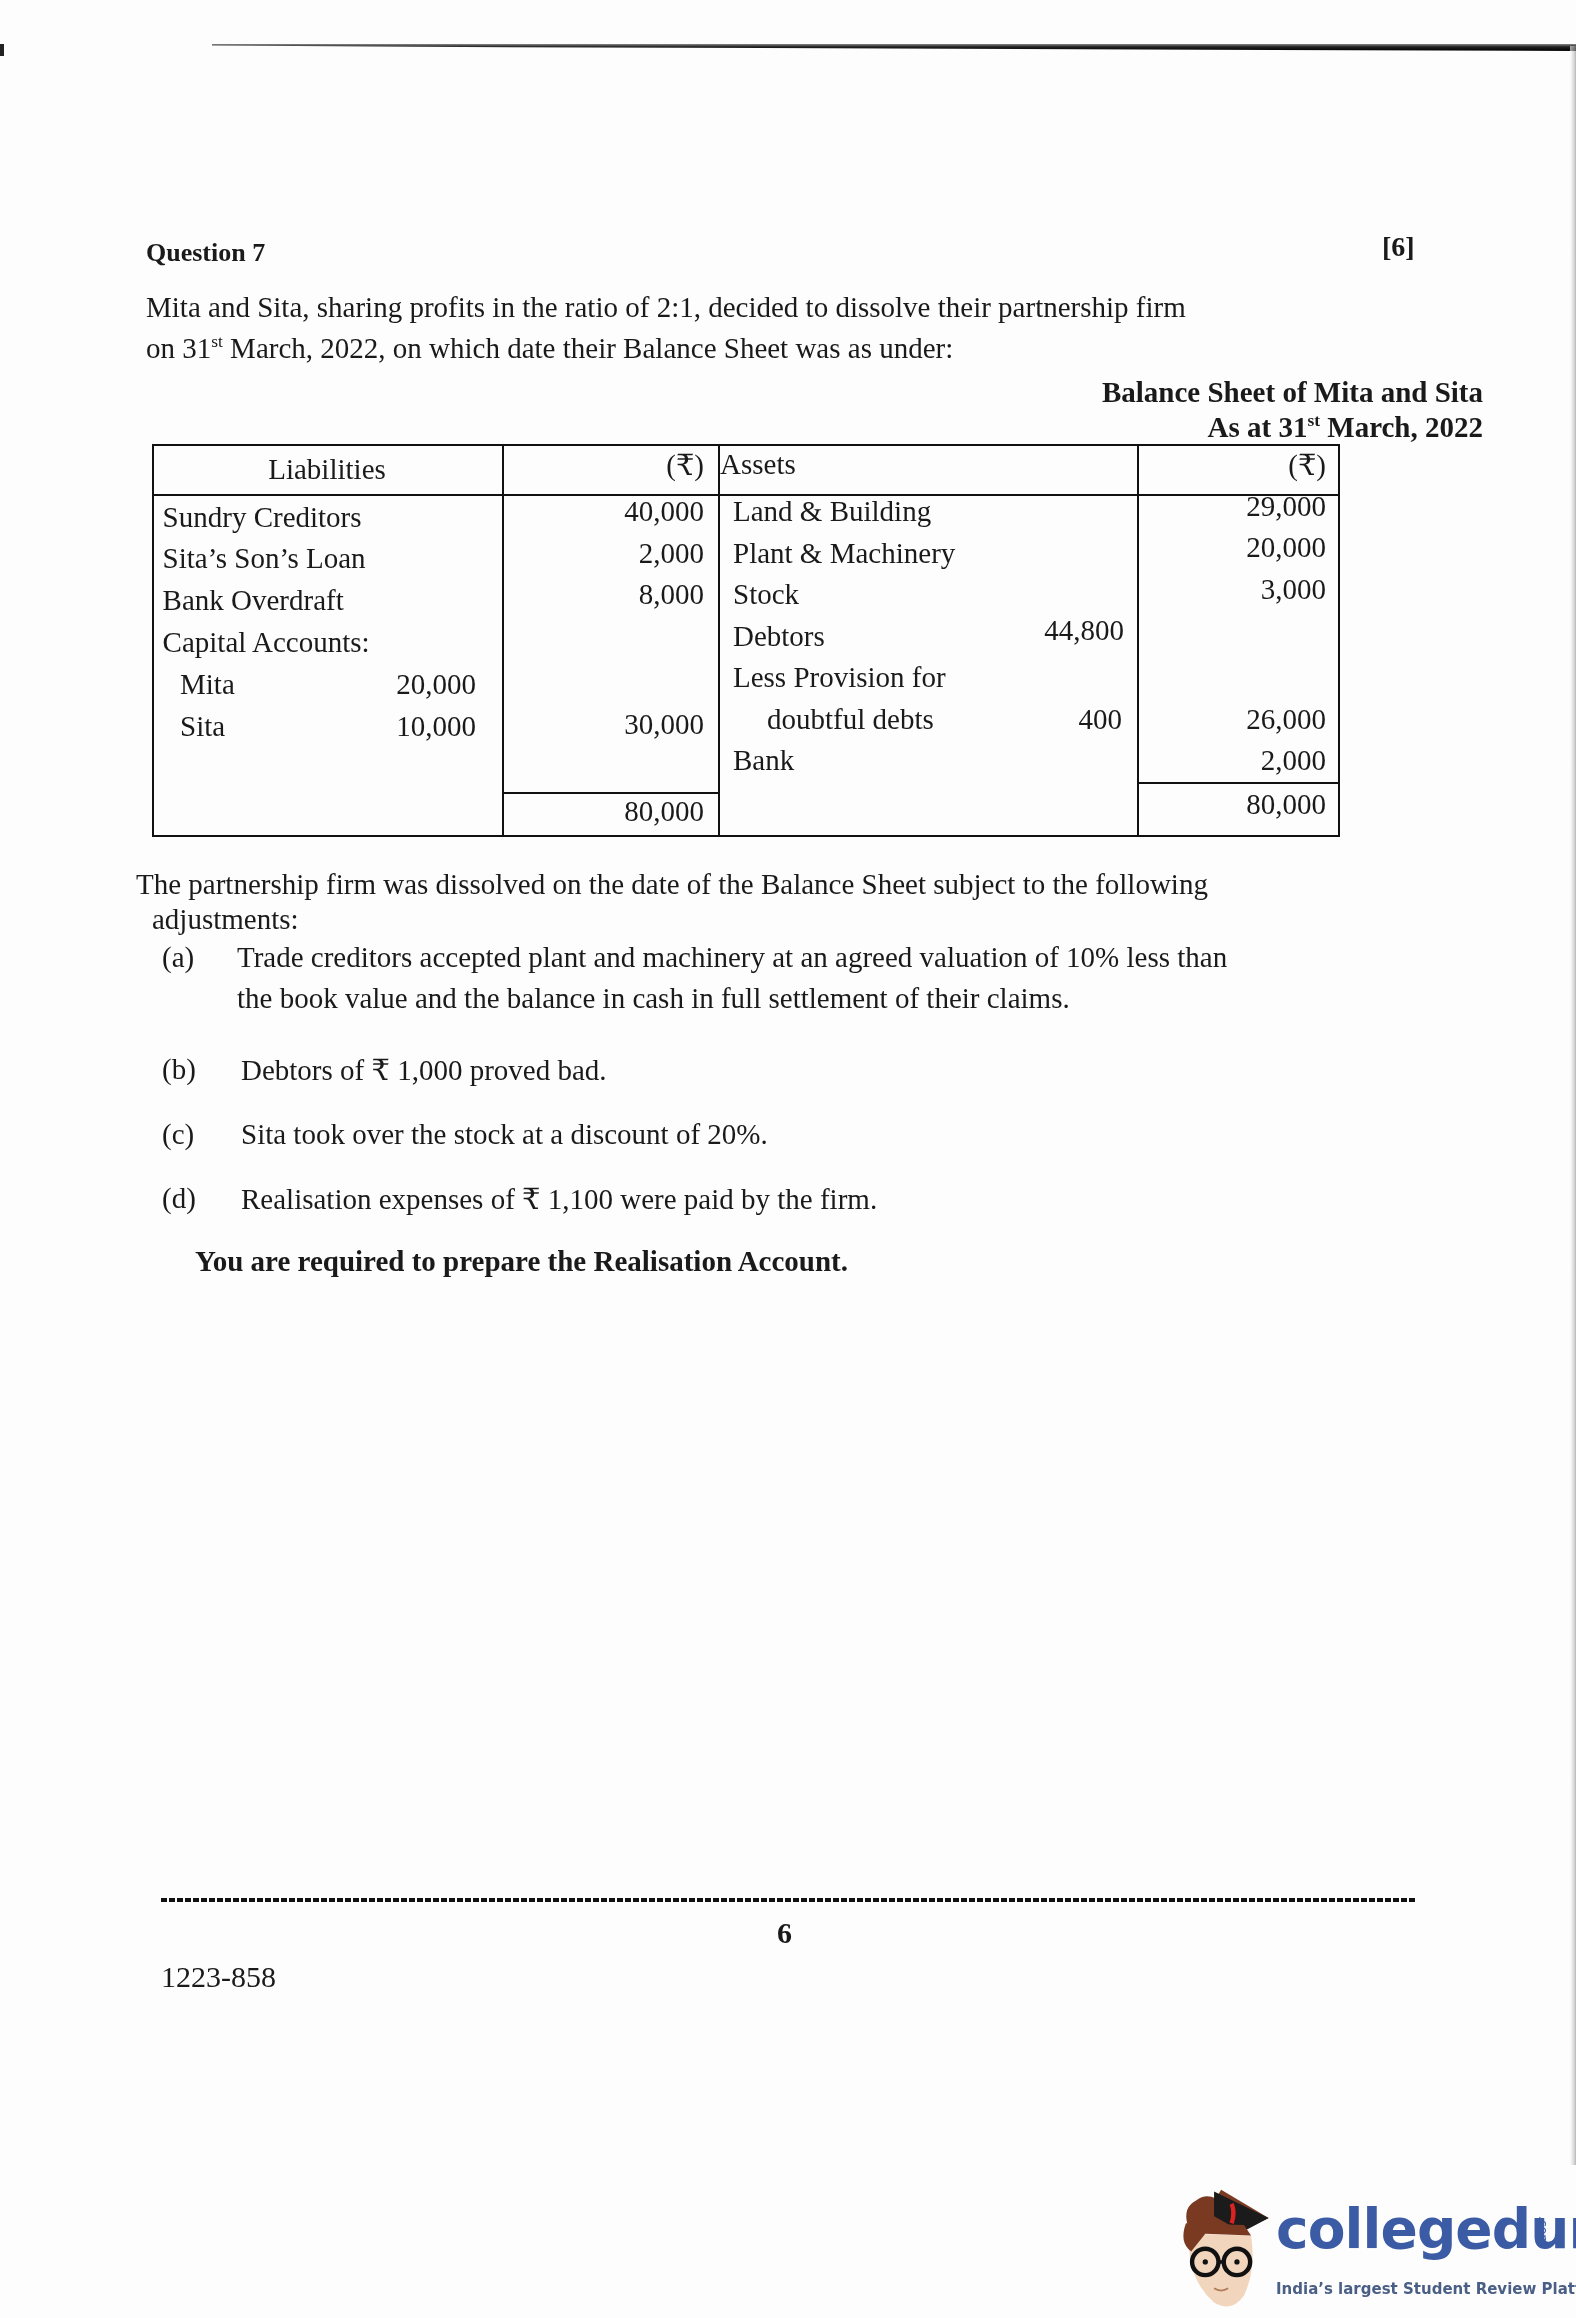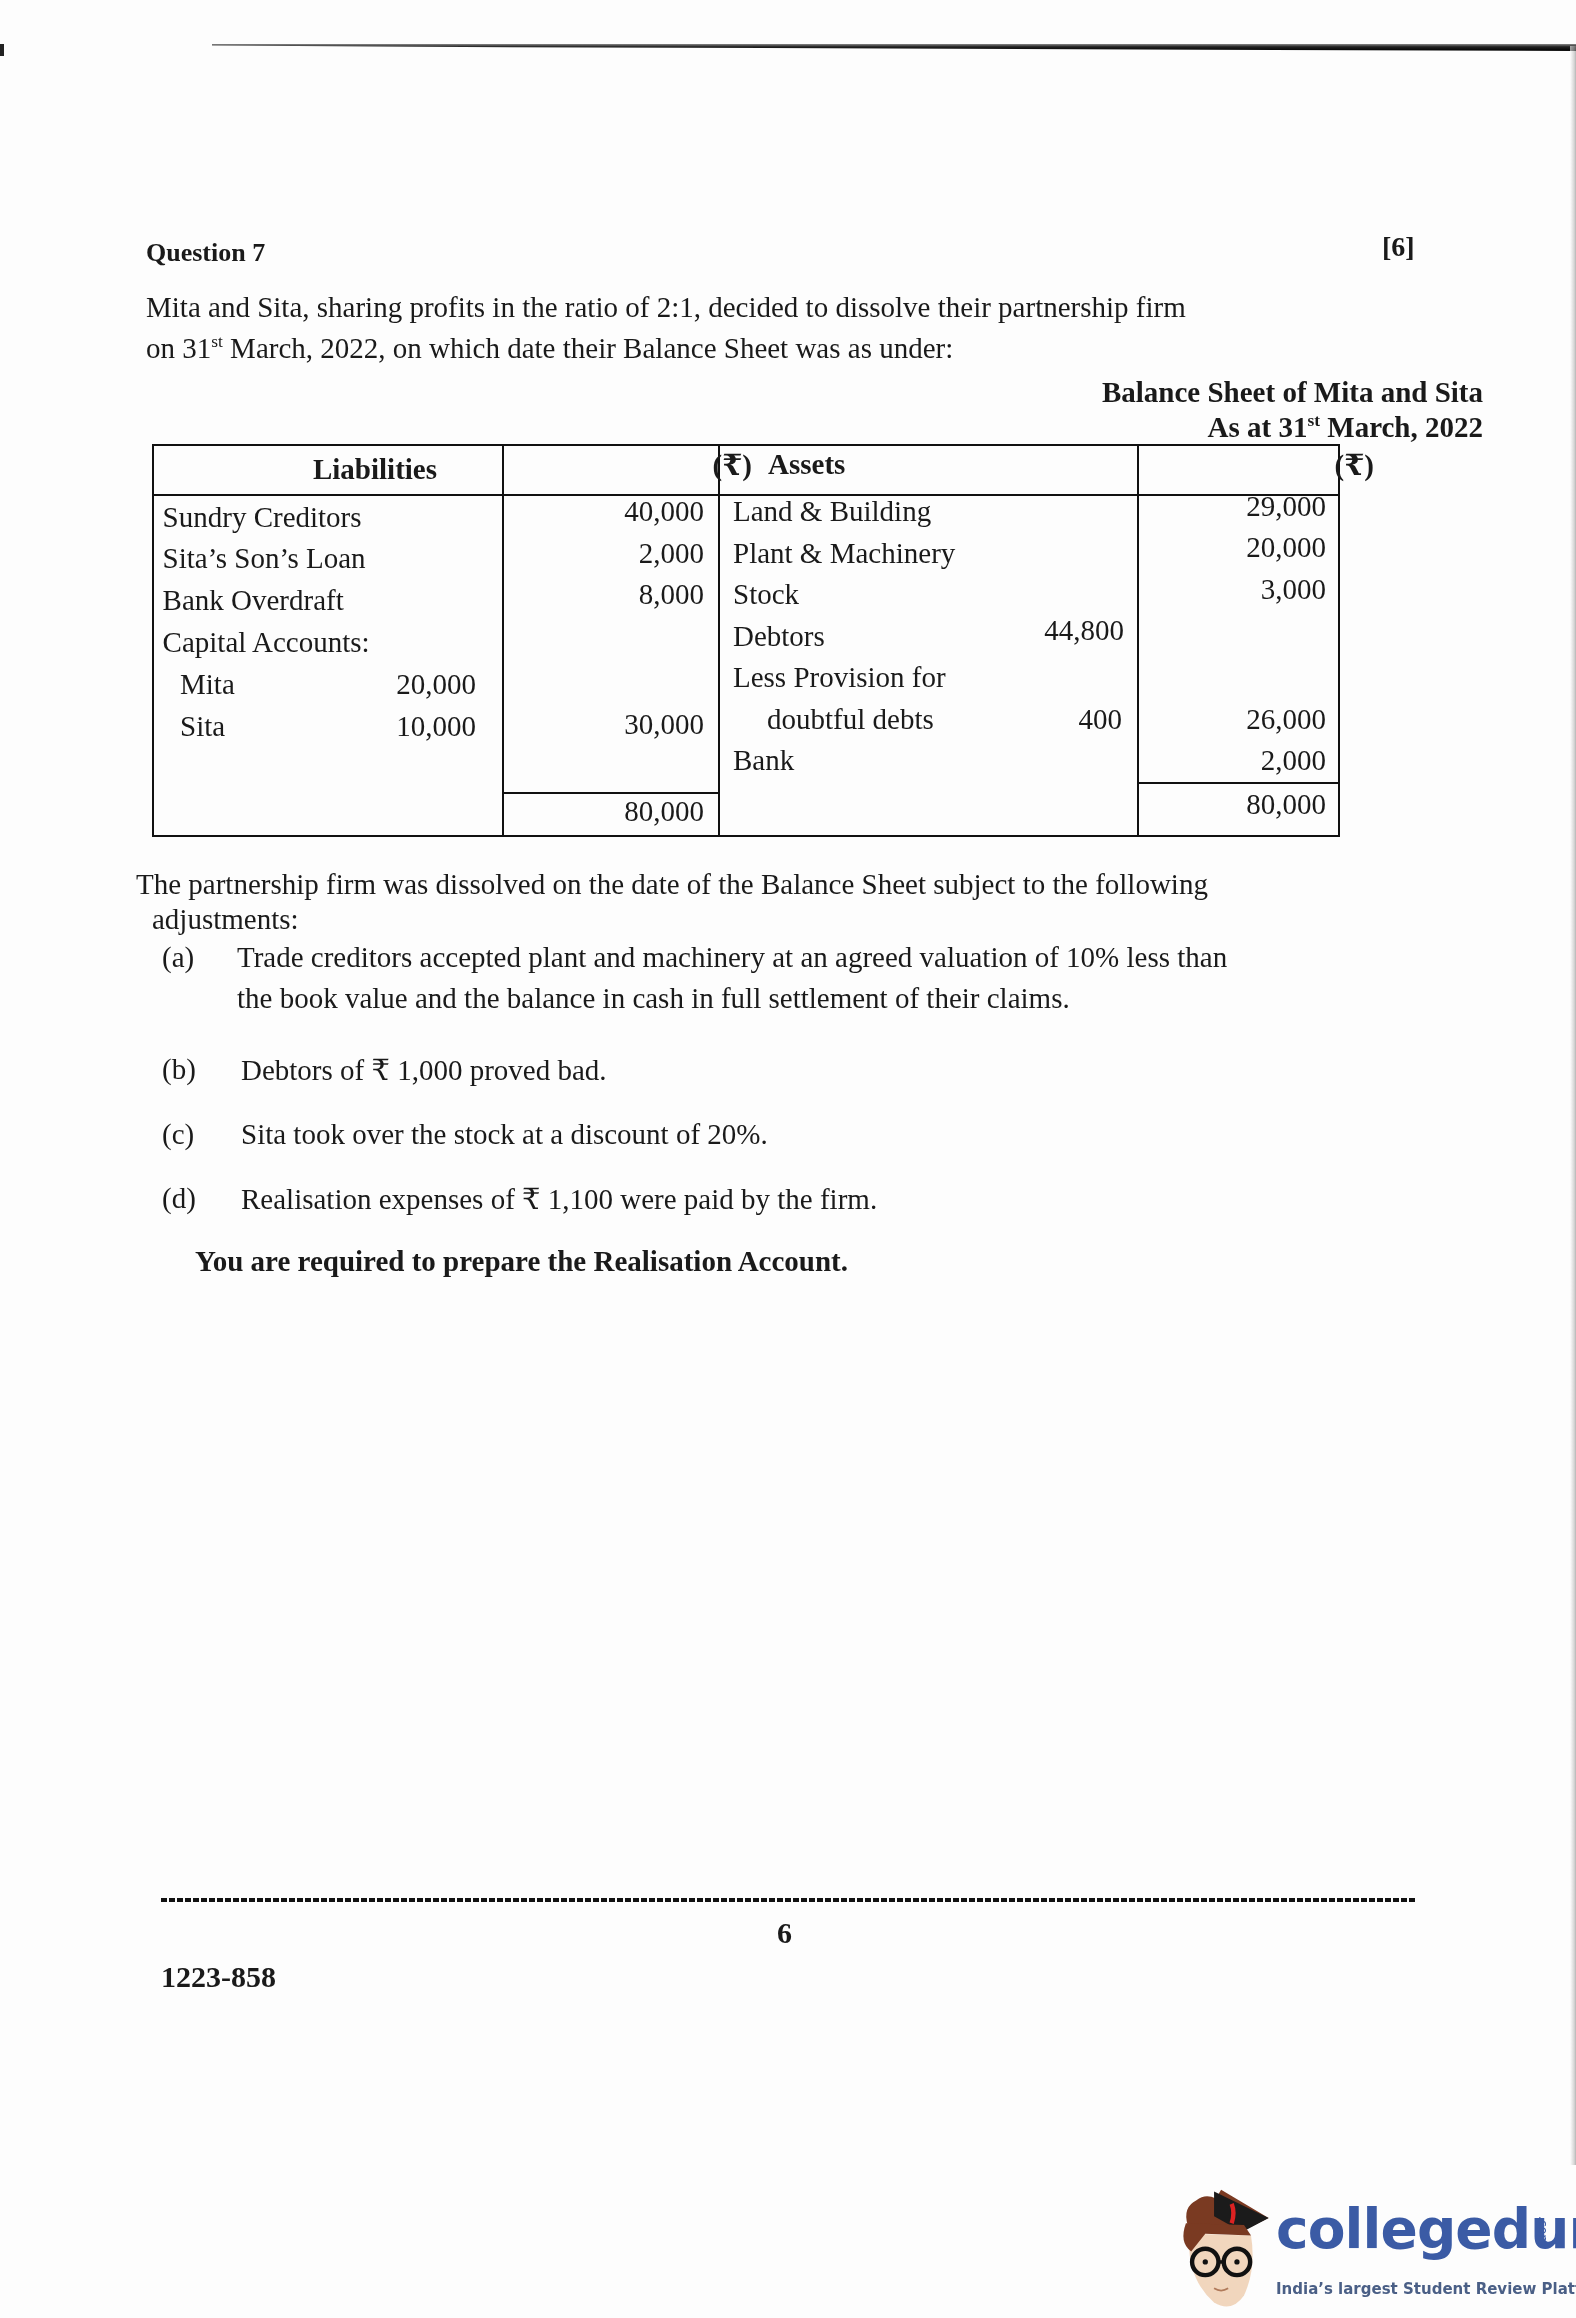--- a/index.html
+++ b/index.html
@@ -15,31 +15,31 @@
   .q-title { left:146px; top:238px; font-size:26px; font-weight:bold; }
   .marks { left:1382px; top:231px; font-size:28px; font-weight:bold; }
   .para { left:146px; font-size:29px; line-height:41px; }
   .bs-title { left:0; width:1483px; text-align:right; font-size:29px; font-weight:bold; }
   sup { font-size:0.6em; vertical-align:super; line-height:0; }
 
   .bs { position:absolute; left:152px; top:444px; width:1188px; height:393px; }
   .bs .line { position:absolute; background:#111; }
   .cell { position:absolute; font-size:29px; white-space:nowrap; }
   .r { text-align:right; }
-  .hdr { font-weight:bold;margin-left:48px; }
+  .hdr { font-weight:normal; }
 
   .adj { position:absolute; font-size:29px; white-space:nowrap; }
   .adj .lbl { position:absolute; left:0; }
   .adj .txt { position:absolute; left:75px; }
   .final { left:157px; top:1245px; font-size:29px; font-weight:bold;margin-left:38px; }
 
   .dash-line { position:absolute; left:161px; top:1898px; width:1254px; height:3.5px;
                background:repeating-linear-gradient(to right,#111 0,#111 6.2px,transparent 6.2px,transparent 8px); }
   .page-no { left:777px; top:1916px; font-size:30px; font-weight:bold; }
-  .code { left:161px; top:1960px; font-size:30px; font-weight:bold; }
+  .code { left:161px; top:1960px; font-size:30px; font-weight:normal; }
 
   .logo { position:absolute; left:1170px; top:2181px; width:406px; height:132px; }
   .logo-word { position:absolute; left:106px; top:16px; font-family:"DejaVu Sans", sans-serif;
                font-size:55px; font-weight:bold; color:#3b5ba5; letter-spacing:-0.9px; }
   .logo-com { position:absolute; left:381px; top:35px; font-family:"DejaVu Sans", sans-serif;
               font-size:12.4px; color:#3b5ba5; transform:rotate(90deg); transform-origin:left top; }
   .logo-tag { position:absolute; left:106px; top:99px; font-family:"DejaVu Sans", sans-serif;
               font-size:15px; font-weight:bold; color:#4a5f86; white-space:nowrap; }
 </style>
 </head>

